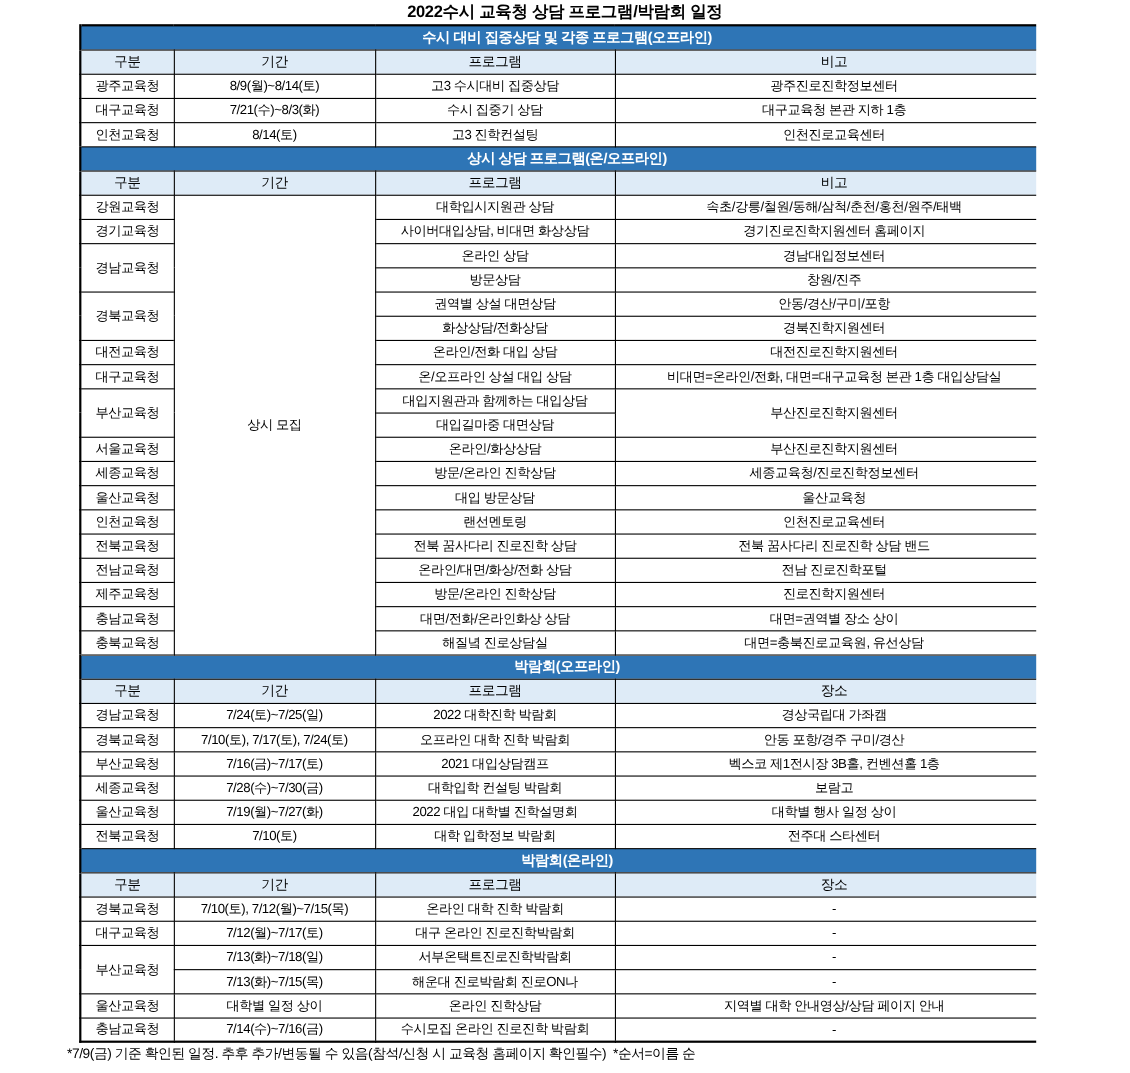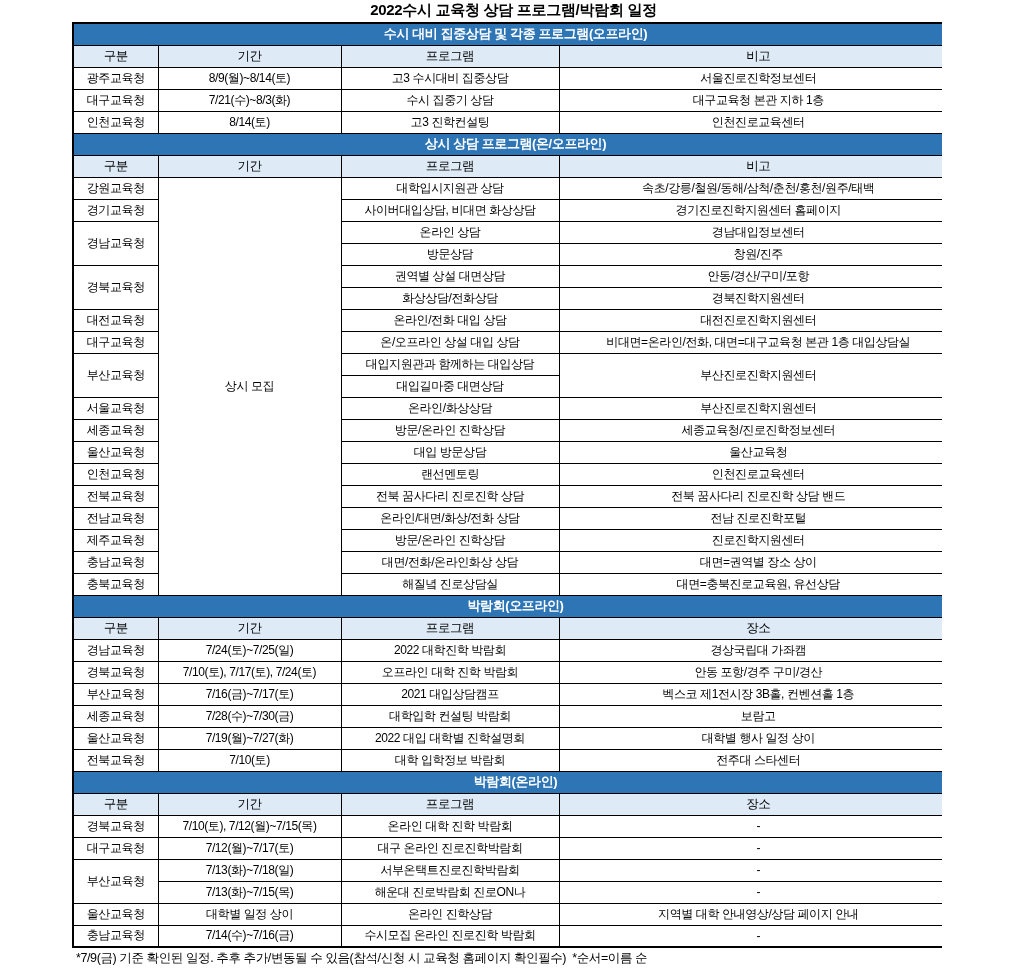--- a/index.html
+++ b/index.html
@@ -55,21 +55,21 @@
     font-size: 13px;
     border-left: 2px solid #000;
     border-right: 2px solid #000;
   }
   table.sched td.col-hdr {
     background: var(--col-bg, #DEEBF7);
     font-size: 12.5px;
   }
   .footnote {
     position: absolute;
-    left: 76px;
+    left: 61px;
     top: 950px;
     font-size: 12.5px;
     color: #000000;
     white-space: pre;
     letter-spacing: -0.4px;
   }
 </style>
 </head>
 <body>
 
@@ -90,21 +90,21 @@
         <tr>
           <td class="col-hdr">구분</td>
           <td class="col-hdr">기간</td>
           <td class="col-hdr">프로그램</td>
           <td class="col-hdr">비고</td>
         </tr>
         <tr>
           <td>광주교육청</td>
           <td>8/9(월)~8/14(토)</td>
           <td>고3 수시대비 집중상담</td>
-          <td>서울진로진학정보센터</td>
+          <td>광주진로진학정보센터</td>
         </tr>
         <tr>
           <td>대구교육청</td>
           <td>7/21(수)~8/3(화)</td>
           <td>수시 집중기 상담</td>
           <td>대구교육청 본관 지하 1층</td>
         </tr>
         <tr>
           <td>인천교육청</td>
           <td>8/14(토)</td>

